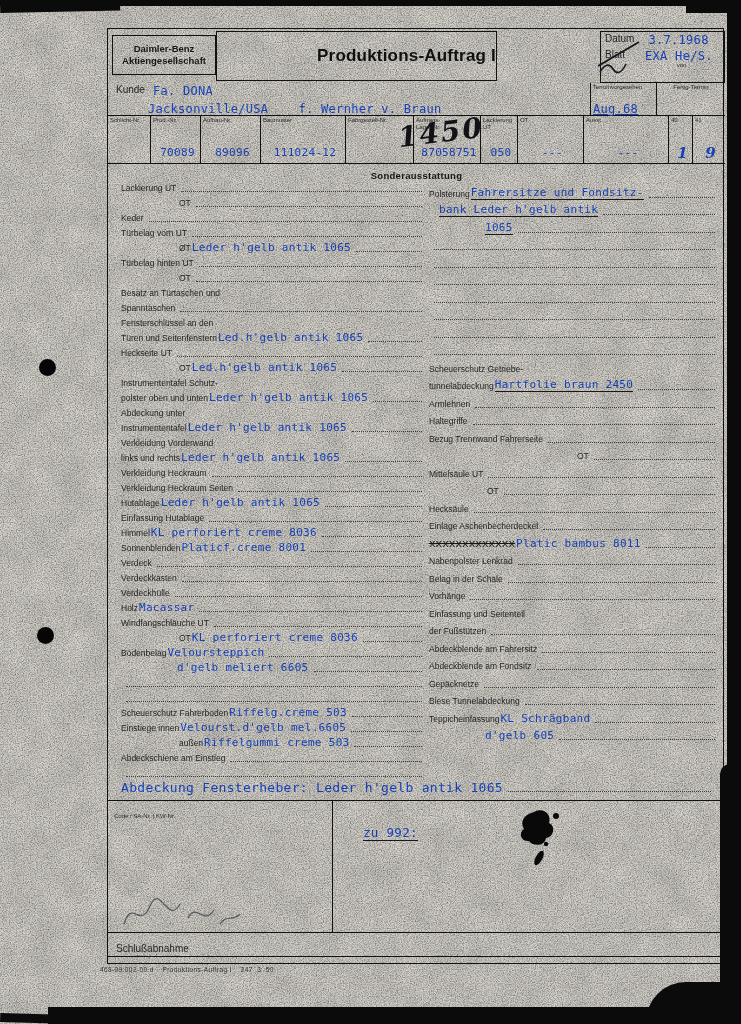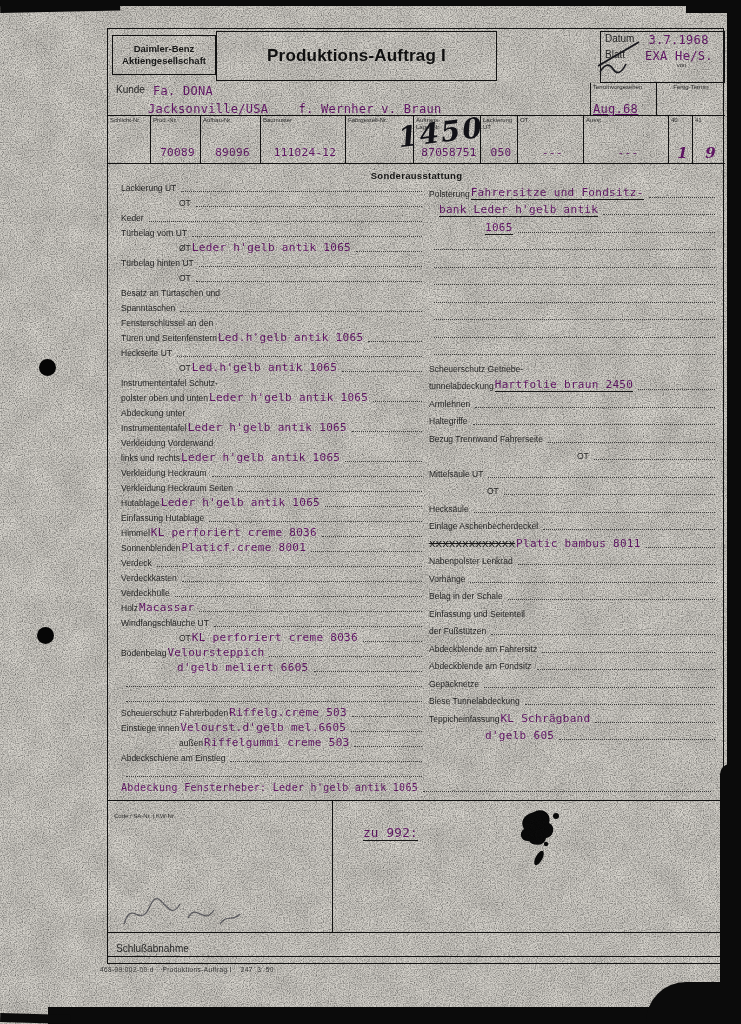--- a/index.html
+++ b/index.html
@@ -23,29 +23,29 @@
 
   .noise{position:absolute;left:0;top:0;z-index:5;pointer-events:none;}
 
   
   .form{position:absolute;left:107px;top:28px;width:617px;height:936px;
         border:1.6px solid #161616;z-index:2;}
 
   .lbl{font-size:10px;color:#2c2c2c;line-height:10px;}
   .tiny{font-size:6px;color:#333;line-height:7px;}
   .typed{font-family:"DejaVu Sans Mono","Liberation Mono",monospace;font-size:11px;
-         color:#701a75;letter-spacing:.3px;white-space:pre;line-height:12px;}
+         color:#1d4ed8;letter-spacing:.3px;white-space:pre;line-height:12px;}
   .u{border-bottom:1.4px solid #1d1d1d;}
   .hand{font-family:"DejaVu Serif","Liberation Serif",serif;font-style:italic;font-weight:bold;}
 
   
   .brandbox{position:absolute;left:4px;top:6px;width:104px;height:40px;border:1.6px solid #161616;
             text-align:center;padding-top:7px;font-weight:bold;font-size:9.5px;line-height:12px;color:#1c1c1c;}
   .titlebox{position:absolute;left:108px;top:2px;width:281px;height:50px;border:1.6px solid #161616;
-            text-align:center;}
+            text-align:right;}
   .titlebox .t{font-weight:bold;font-size:17px;letter-spacing:.2px;color:#141414;padding-top:14px;}
   .datebox{position:absolute;left:492px;top:2px;width:125px;height:52px;border:1.6px solid #161616;padding:2px 4px;}
   .datebox .row1,.datebox .row2{display:flex;align-items:flex-start;}
   .datebox .typed{font-size:12px;}
   .datebox .row2{margin-top:4px;}
   .vonlbl{display:block;text-align:center;margin-left:38px;}
 
   
   .kunderow{position:absolute;left:0;top:54px;width:617px;height:33px;border-bottom:1.4px solid #161616;}
   .kunde-main{position:absolute;left:8px;top:2px;display:flex;}
@@ -75,21 +75,21 @@
   .rcol .frow{height:17.5px;}
   .flabel{white-space:nowrap;font-size:8.5px;color:#2c2c2c;line-height:11px;}
   .ind1{padding-left:58px;}
   .ind2{padding-left:148px;}
   .fval{margin-left:1px;}
   .vind1{margin-left:10px;}
   .vind2{margin-left:56px;}
   .dots{flex:1;min-width:10px;border-bottom:1.2px dotted #4b4b4b;margin:0 2px 2px 5px;}
   .xstrike{text-decoration:line-through;font-family:"DejaVu Sans Mono",monospace;font-size:11px;color:#1c1c1c;}
   .bottomline{position:absolute;left:13px;bottom:6px;width:592px;display:flex;align-items:flex-end;}
-  .bottomline .typed{font-size:10px;}
+  .bottomline .typed{font-size:13px;}
 
   
   .codesec{position:absolute;left:0;top:772px;width:617px;height:132px;border-bottom:1.4px solid #161616;}
   .codecell{position:absolute;left:0;top:0;width:225px;height:132px;border-right:1.4px solid #161616;padding:3px 6px;}
   .notewrap{position:absolute;left:255px;top:22px;}
   .schlussrow{position:absolute;left:0;top:904px;width:617px;height:24px;border-bottom:1.4px solid #161616;padding:5px 8px;}
 
   .footer{position:absolute;left:100px;top:966px;font-size:6.5px;color:#3f3f3f;
           letter-spacing:.4px;white-space:pre;z-index:3;}
 
@@ -442,25 +442,25 @@
           <div class="frow">
             <span class="xstrike">xxxxxxxxxxxxx</span>
             <span class="fval typed">Platic bambus 8011</span>
             <span class="dots"></span>
           </div>
           <div class="frow">
             <span class="flabel">Nabenpolster Lenkrad</span>
             <span class="dots"></span>
           </div>
           <div class="frow">
+            <span class="flabel">Belag in der Schale</span>
+            <span class="dots"></span>
+          </div>
+          <div class="frow">
             <span class="flabel">Vorhänge</span>
-            <span class="dots"></span>
-          </div>
-          <div class="frow">
-            <span class="flabel">Belag in der Schale</span>
             <span class="dots"></span>
           </div>
           <div class="frow">
             <span class="flabel">Einfassung und Seitenteil</span>
           </div>
           <div class="frow">
             <span class="flabel">der Fußstützen</span>
             <span class="dots"></span>
           </div>
           <div class="frow">

